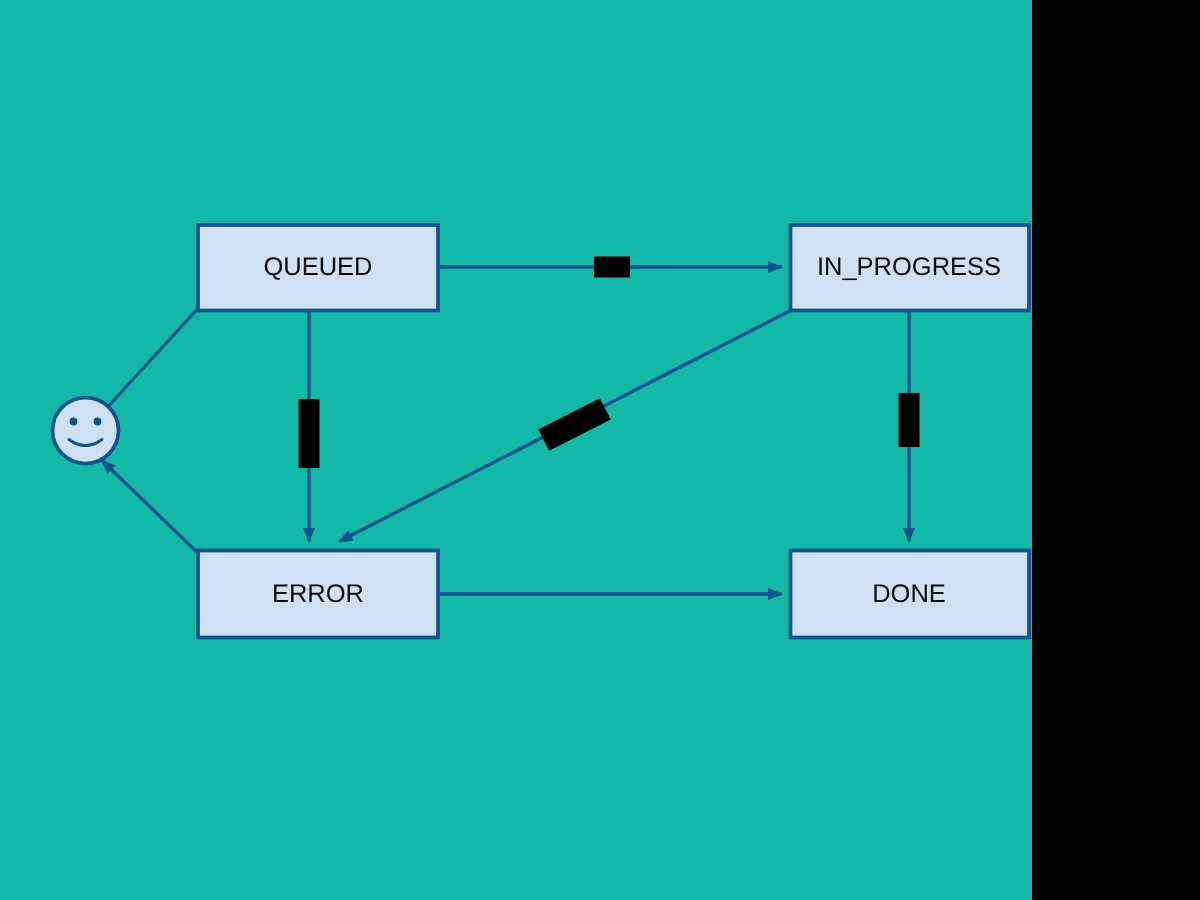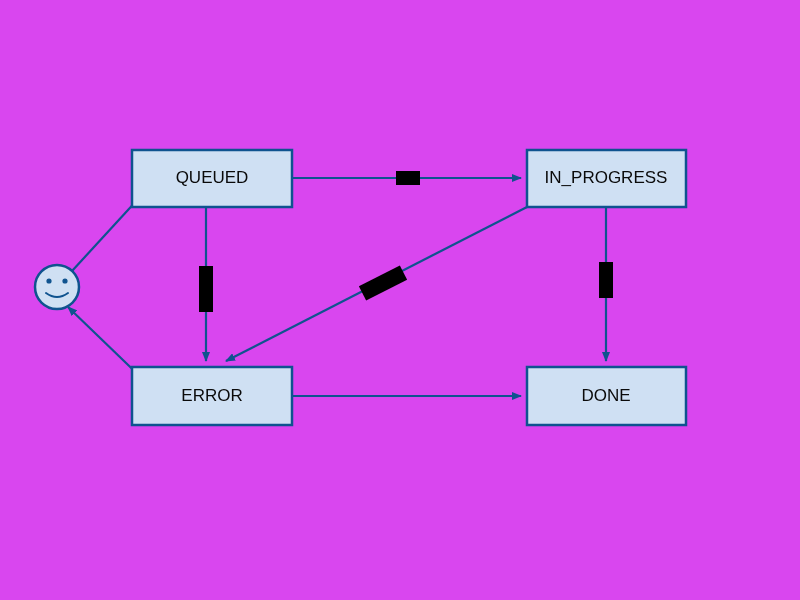--- a/index.html
+++ b/index.html
@@ -8,23 +8,23 @@
     background: #000000;
   }
   body {
     width: 800px;
     height: 600px;
     overflow: hidden;
     font-family: "Liberation Sans", sans-serif;
   }
   #canvas {
     position: relative;
-    width: 800px;
+    width: 688px;
     height: 600px;
-    background: #d946ef;
+    background: #14b8a6;
   }
   #diagram-svg {
     position: absolute;
     top: 0;
     left: 0;
     width: 800px;
     height: 600px;
   }
   .state-box {
     fill: #cfe0f3;

